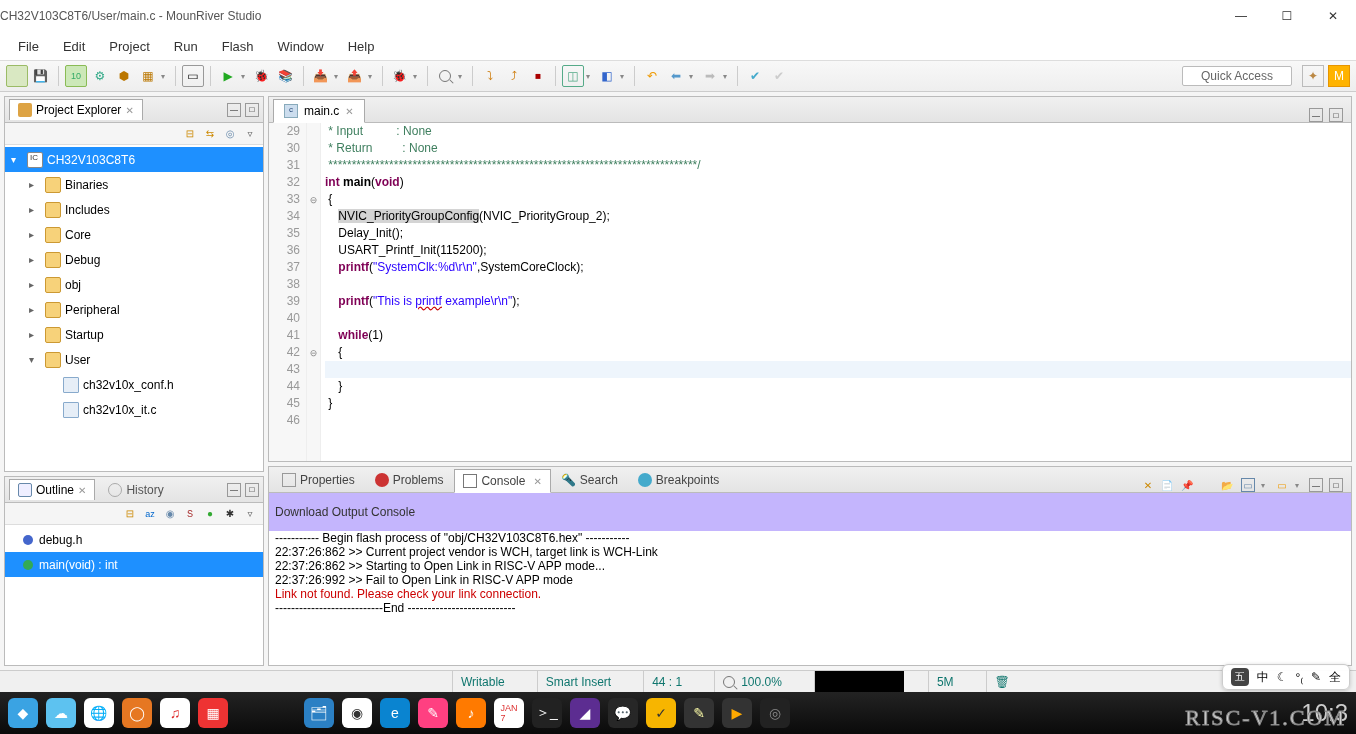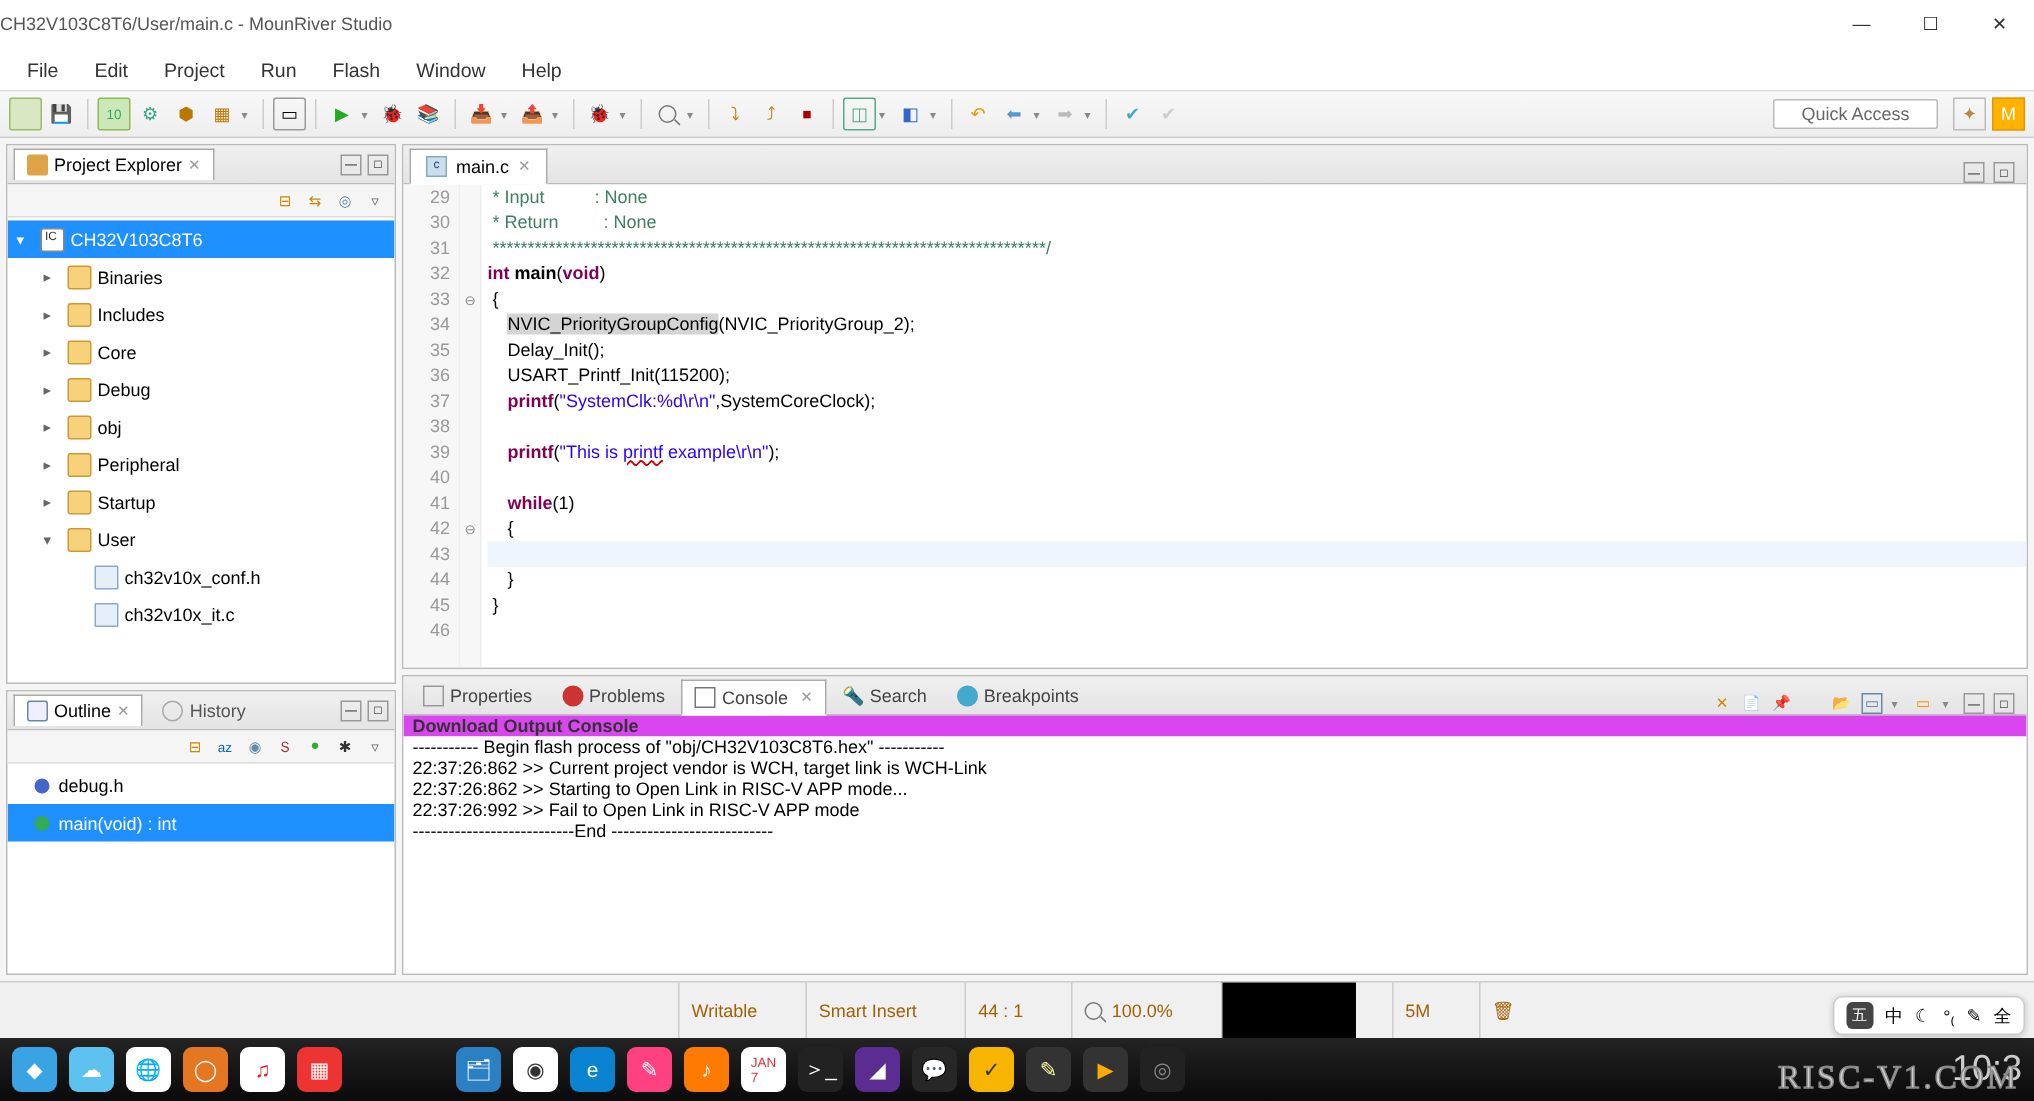--- a/index.html
+++ b/index.html
@@ -53,28 +53,28 @@
 .fnh { background:#d4d4d4; }
 .str { color:#2a00ff; }
 .cmt { color:#3f7f5f; }
 .underline { text-decoration: underline wavy #c00; }
 .console-panel { flex: 0 0 200px; }
 .view-tabs { height:26px; background:linear-gradient(#f0f0f0,#e4e4e4); border-bottom:1px solid #bbb; display:flex; align-items:flex-end; padding:0 4px; gap:2px; }
 .vtab { padding:4px 8px; border:1px solid transparent; display:flex; align-items:center; gap:4px; color:#444; cursor:pointer; }
 .vtab.active { background:#fff; border-color:#aaa; border-bottom:1px solid #fff; position:relative; top:1px; }
 .vtab-icon { width:14px; height:14px; display:inline-block; }
 .vtab-toolbar { margin-left:auto; display:flex; gap:6px; align-items:center; padding:0 4px; }
-.console-head { padding:0 6px; font-weight:bold; color:#333; background:#d946ef; }
+.console-head { padding:12px 6px; font-weight:normal; color:#333; background:#c4b5fd; }
 .console-body { flex:1; background:#fff; padding:0 6px; font-family: Consolas, monospace; font-size:13px; overflow:auto; }
 .console-body .err { color:#cc0000; }
 .outline-panel { flex: 0 0 190px; }
 .outline-row { display:flex; align-items:center; height:25px; padding-left:18px; gap:6px; cursor:pointer; }
 .outline-row.selected { background:#1e90ff; color:#fff; }
 .dot-ic { width:10px; height:10px; border-radius:50%; display:inline-block; }
-.statusbar { height:38px; background:#f0f0f0; border-top:1px solid #ccc; display:flex; align-items:center; padding:0 8px; gap:24px; color:#a16207; position:relative; }
+.statusbar { height:22px; background:#f0f0f0; border-top:1px solid #ccc; display:flex; align-items:center; padding:0 8px; gap:24px; color:#0f766e; position:relative; }
 .status-cell { padding:0 8px; border-left:1px solid #ccc; height:100%; display:flex; align-items:center; }
 .taskbar { height:42px; background:linear-gradient(#232323,#0a0a0a); display:flex; align-items:center; padding:0 8px; gap:8px; }
 .task-ic { width:30px; height:30px; border-radius:6px; display:flex; align-items:center; justify-content:center; font-size:14px; color:#fff; }
 .tray { position:absolute; right:6px; bottom:44px; background:rgba(255,255,255,0.95); border:1px solid #ccc; border-radius:6px; padding:3px 8px; display:flex; gap:8px; align-items:center; font-size:13px; box-shadow:0 1px 4px rgba(0,0,0,0.2); }
 .watermark { position:absolute; right:10px; bottom:3px; color:#d0d0d0; font-family: Impact, fantasy; font-size:22px; -webkit-text-stroke: 1px #888; letter-spacing:2px; pointer-events:none; }
 .panel-ctrls { margin-left:auto; display:flex; gap:4px; }
 .panel-ctrl { width:14px; height:14px; border:1px solid #999; font-size:8px; display:flex; align-items:center; justify-content:center; cursor:pointer; }
 .zoom-ic { width:12px; height:12px; border:1px solid #777; border-radius:50%; display:inline-block; position:relative; }
 .zoom-ic::after { content:''; position:absolute; width:5px; height:1px; background:#777; right:-4px; bottom:-1px; transform:rotate(45deg); }
 </style>
@@ -392,20 +392,21 @@
         </div>
       </div>
       <div class="console-head">Download Output Console</div>
       <div class="console-body" id="console">
           <div>----------- Begin flash process of "obj/CH32V103C8T6.hex" -----------</div>
           <div>22:37:26:862 &gt;&gt; Current project vendor is WCH, target link is WCH-Link</div>
           <div></div>
           <div>22:37:26:862 &gt;&gt; Starting to Open Link in RISC-V APP mode...</div>
           <div>22:37:26:992 &gt;&gt; Fail to Open Link in RISC-V APP mode</div>
           <div></div>
+          <div class="err">Link not found. Please check your link connection.</div>
           <div>---------------------------End ---------------------------</div>
         </div>
     </div>
   </div>
 </div>
 
 <div class="statusbar">
   <div style="width:420px"></div>
   <div class="status-cell">Writable</div>
   <div class="status-cell">Smart Insert</div>

